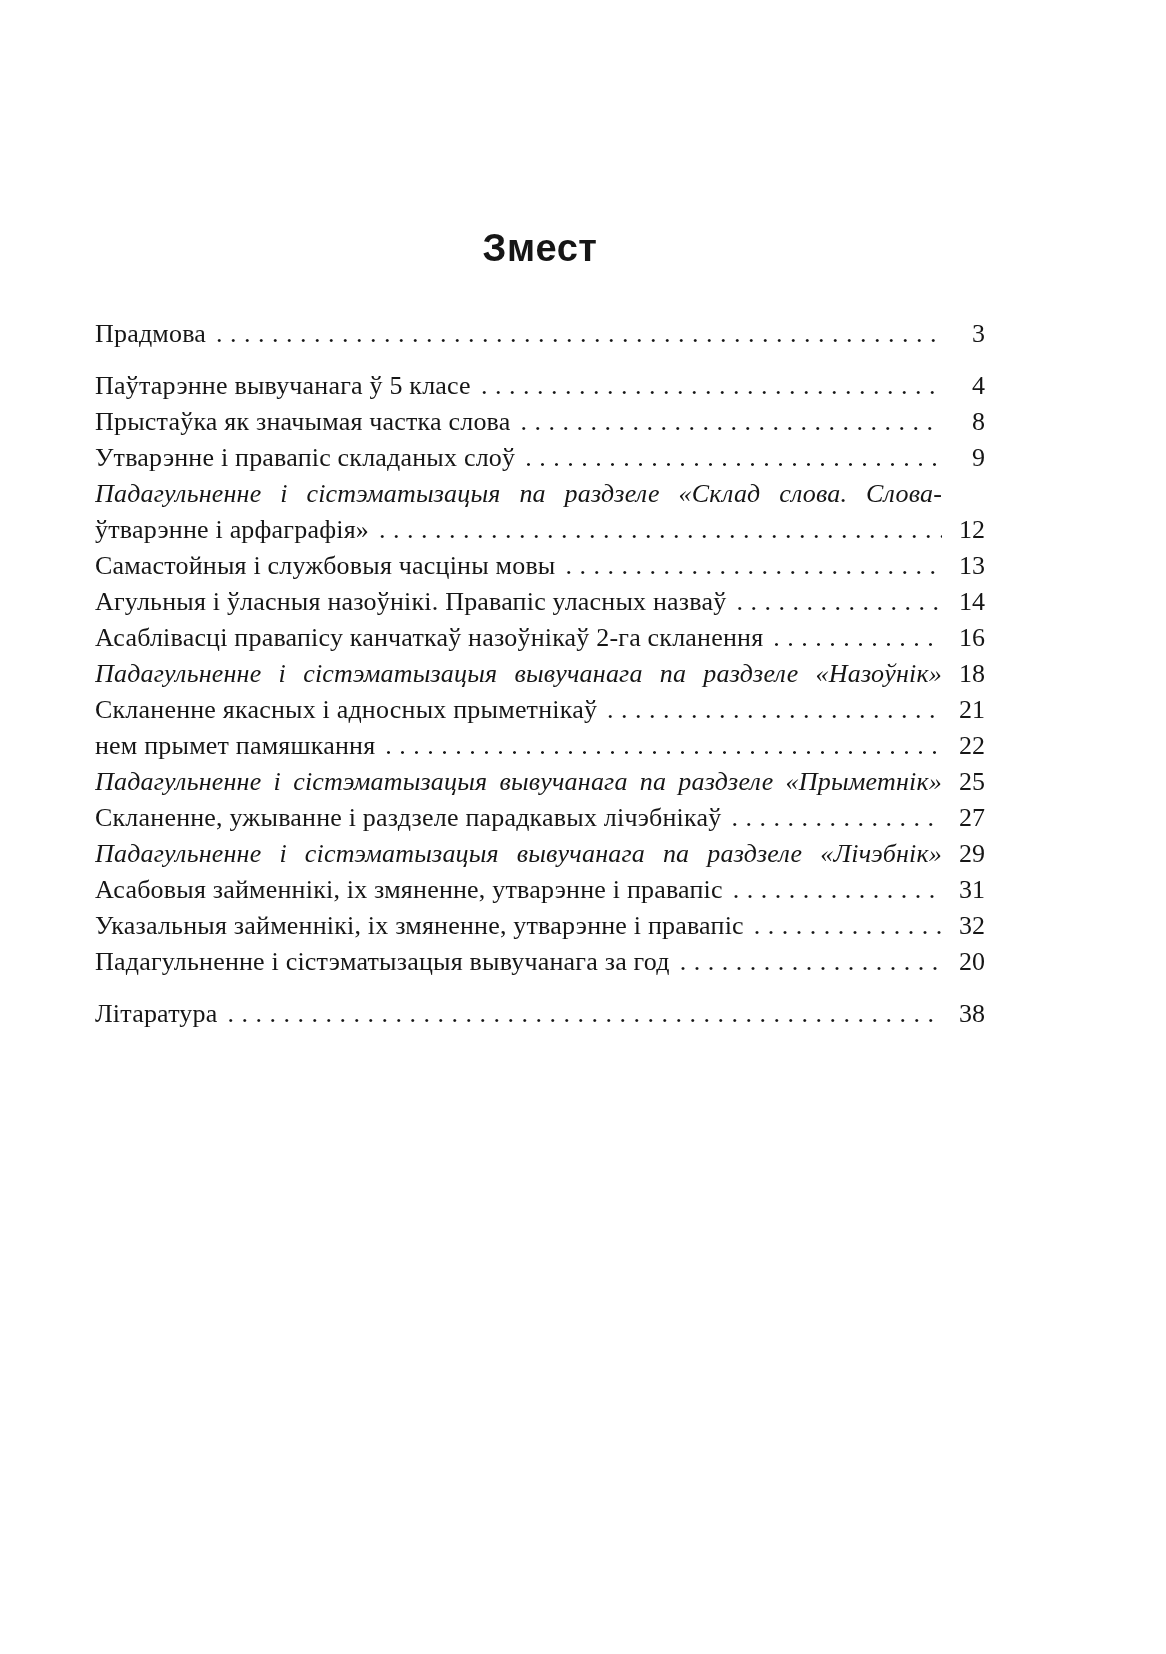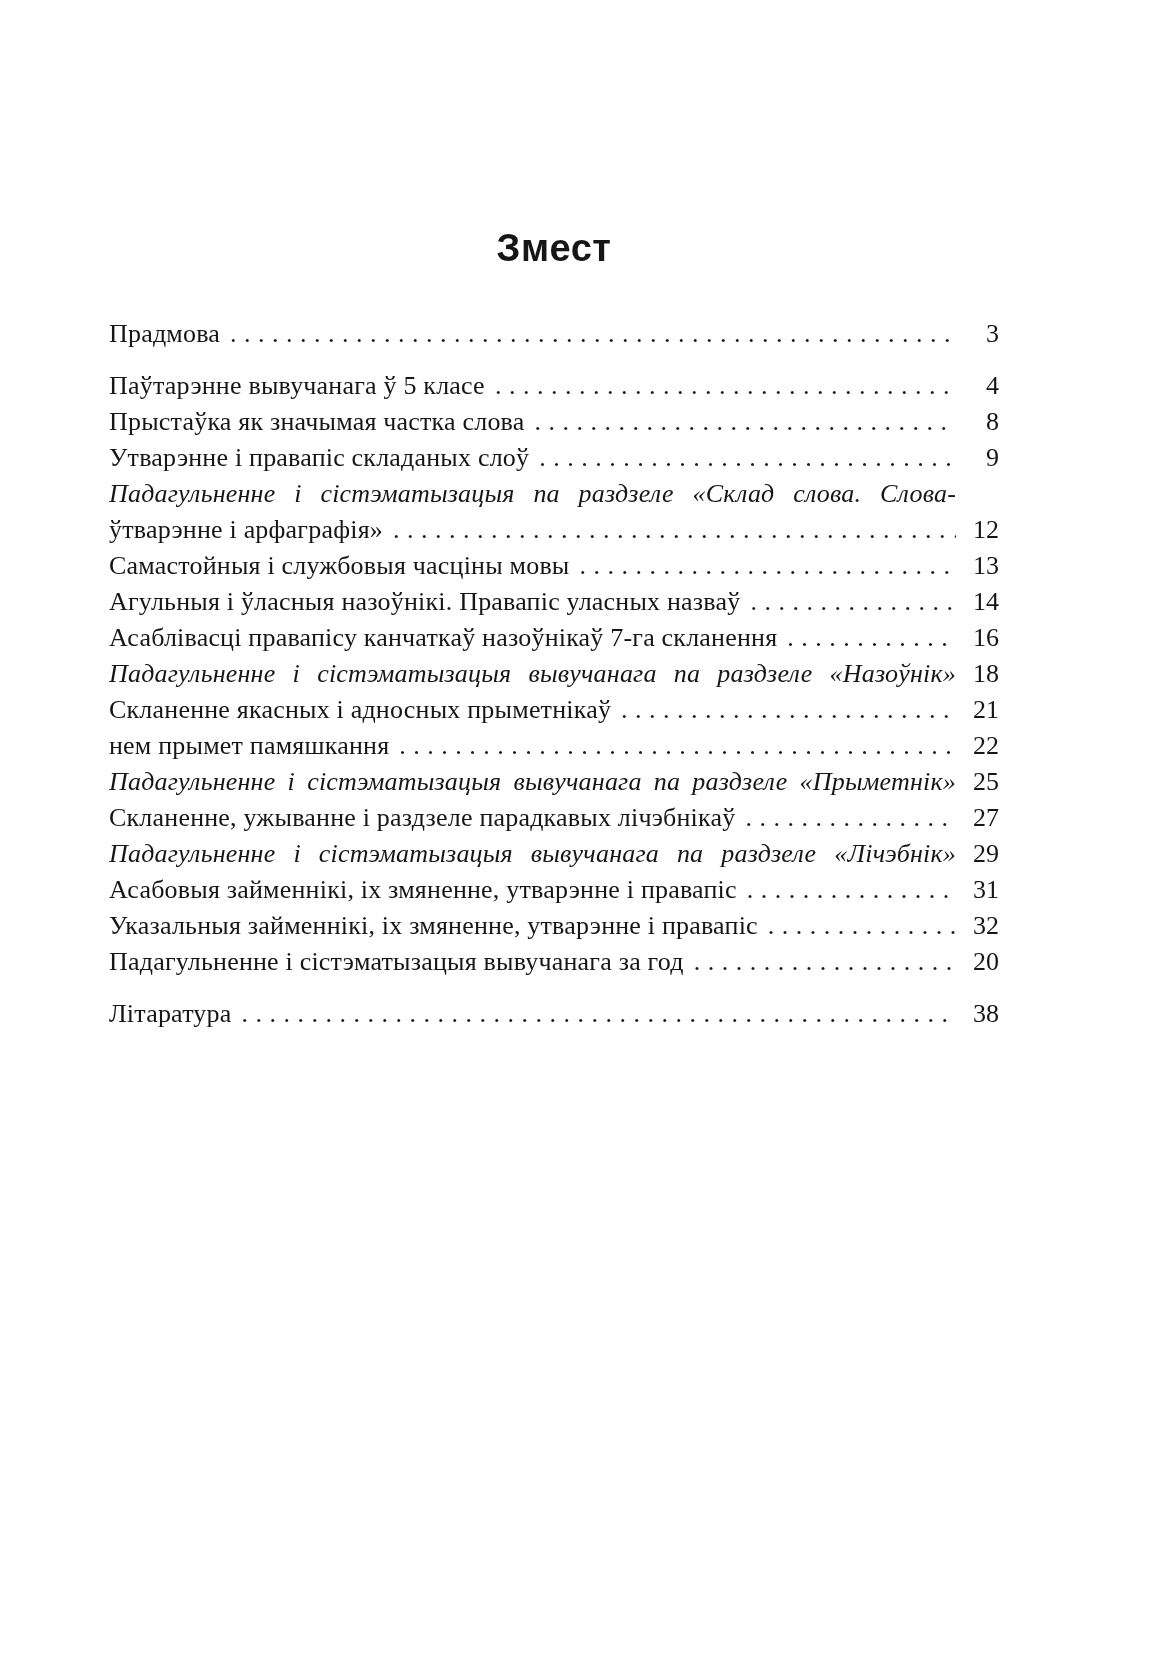--- a/index.html
+++ b/index.html
@@ -12,21 +12,21 @@
     position: relative;
     width: 1166px;
     height: 1654px;
     background: #ffffff;
     overflow: hidden;
     font-family: "Liberation Serif", "DejaVu Serif", serif;
     color: #161616;
   }
   .content {
     position: absolute;
-    left: 109px;
+    left: 95px;
     top: 226px;
     width: 890px;
   }
   .doc-title {
     font-family: "Liberation Sans", "DejaVu Sans", sans-serif;
     font-weight: bold;
     font-size: 38px;
     line-height: 44px;
     letter-spacing: 0.5px;
     text-align: center;
@@ -130,21 +130,21 @@
         </div>
         <div class="toc-entry">
           <div class="toc-line">
             <span class="line-text">Агульныя і ўласныя назоўнікі. Правапіс уласных назваў</span>
             <span class="leader"></span>
             <span class="page-num">14</span>
           </div>
         </div>
         <div class="toc-entry">
           <div class="toc-line">
-            <span class="line-text">Асаблівасці правапісу канчаткаў назоўнікаў 7-га скланення</span>
+            <span class="line-text">Асаблівасці правапісу канчаткаў назоўнікаў 2-га скланення</span>
             <span class="leader"></span>
             <span class="page-num">16</span>
           </div>
         </div>
         <div class="toc-entry">
           <div class="toc-line">
             <span class="line-text justify">Падагульненне і сістэматызацыя вывучанага па раздзеле «Назоўнік»</span>
             <span class="page-num">18</span>
           </div>
         </div>

